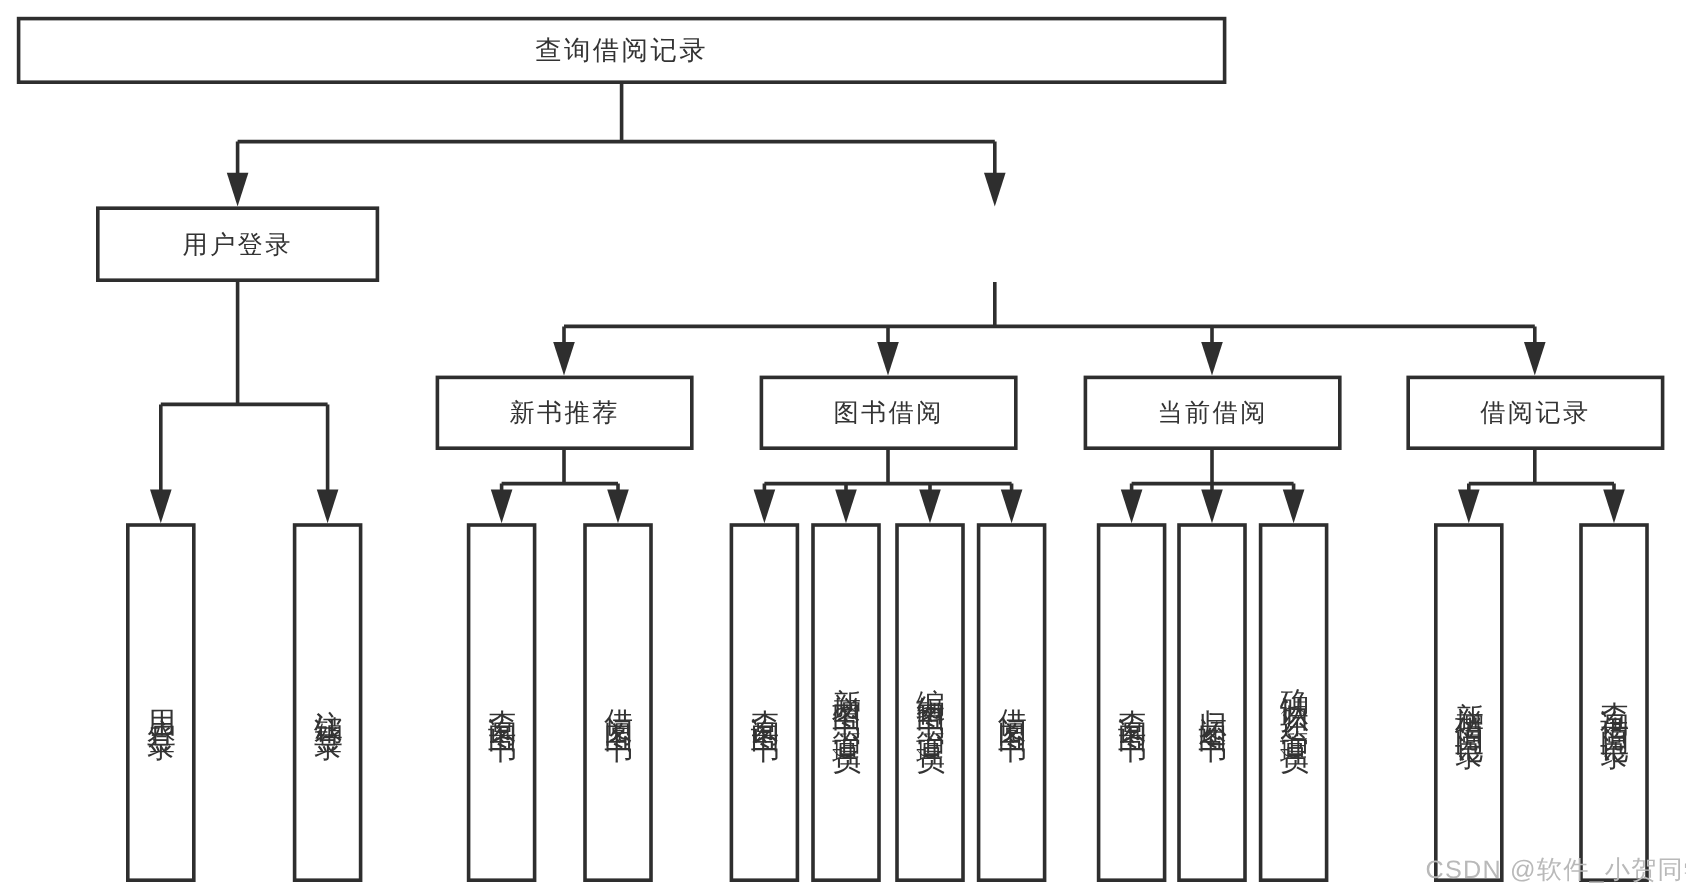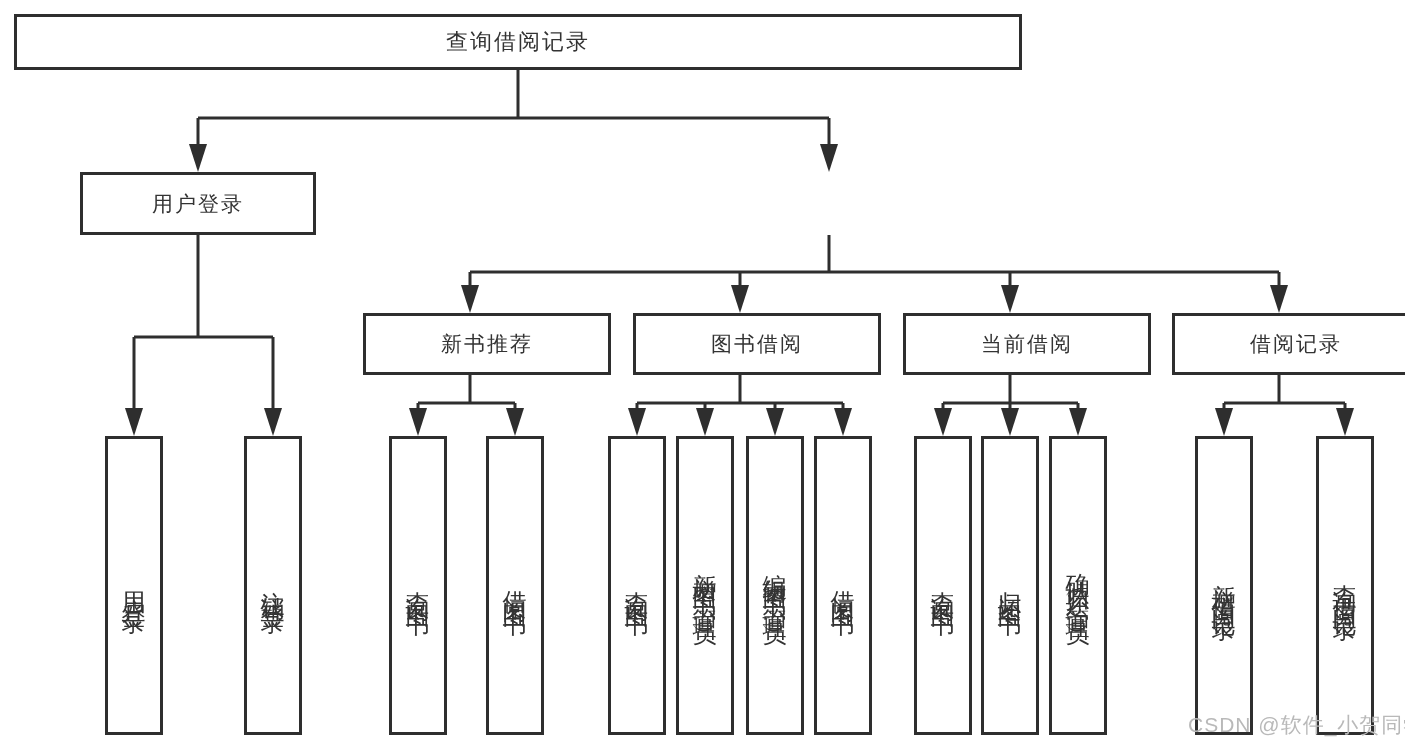--- a/index.html
+++ b/index.html
@@ -15,21 +15,21 @@
     position:absolute;
     box-sizing:border-box;
     border:3px solid #2e2e2e;
     background:#ffffff;
     display:flex;align-items:center;justify-content:center;
     color:#333333;
     z-index:2;
   }
   .root{left:14px;top:14px;width:1008px;height:56px;font-size:22px;letter-spacing:2px;}
   .lvl2{top:172px;width:236px;height:63px;font-size:21px;letter-spacing:2px;}
-  .lvl3{top:313px;width:248px;height:62px;font-size:21px;letter-spacing:2px;}
+  .lvl3{top:313px;width:215px;height:62px;font-size:21px;letter-spacing:2px;}
   .leaf{top:436px;width:58px;height:299px;}
   .vtext{
     writing-mode:vertical-rl;
     text-orientation:mixed;
     font-size:24px;
     letter-spacing:7px;
     line-height:1.05;
     color:#333333;
     white-space:nowrap;
   }

